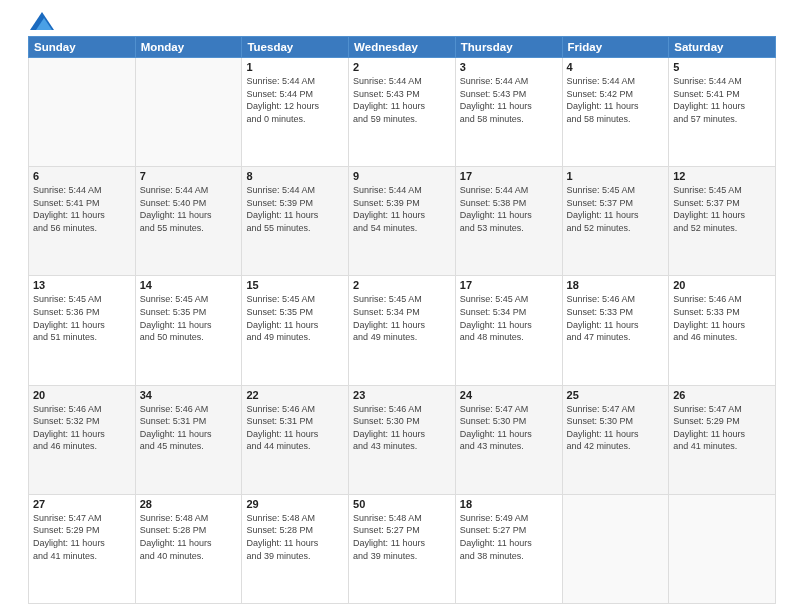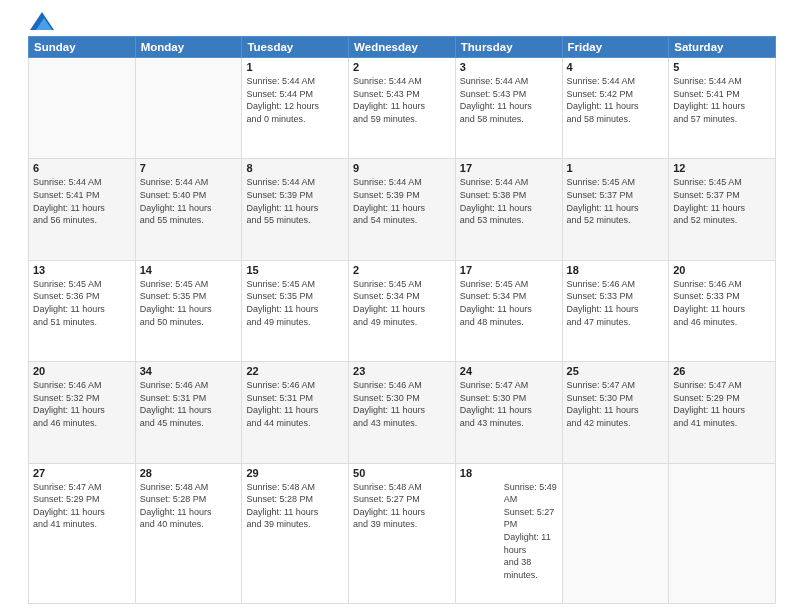--- a/index.html
+++ b/index.html
@@ -355,21 +355,21 @@
           </td>
           <td>
             <span class="day-num">50</span>
             <div class="day-detail" style="white-space: pre-line;">Sunrise: 5:48 AM
 Sunset: 5:27 PM
 Daylight: 11 hours
 and 39 minutes.</div>
           </td>
           <td>
             <span class="day-num">18</span>
-            <div class="day-detail" style="white-space: pre-line; margin-left: 44px;">Sunrise: 5:49 AM
+            <div class="day-detail" style="white-space: pre-line;">Sunrise: 5:49 AM
 Sunset: 5:27 PM
 Daylight: 11 hours
 and 38 minutes.</div>
           </td>
           <td class="empty-cell"></td>
           <td class="empty-cell"></td>
         </tr>
       </tbody>
   </table>
 </div>

